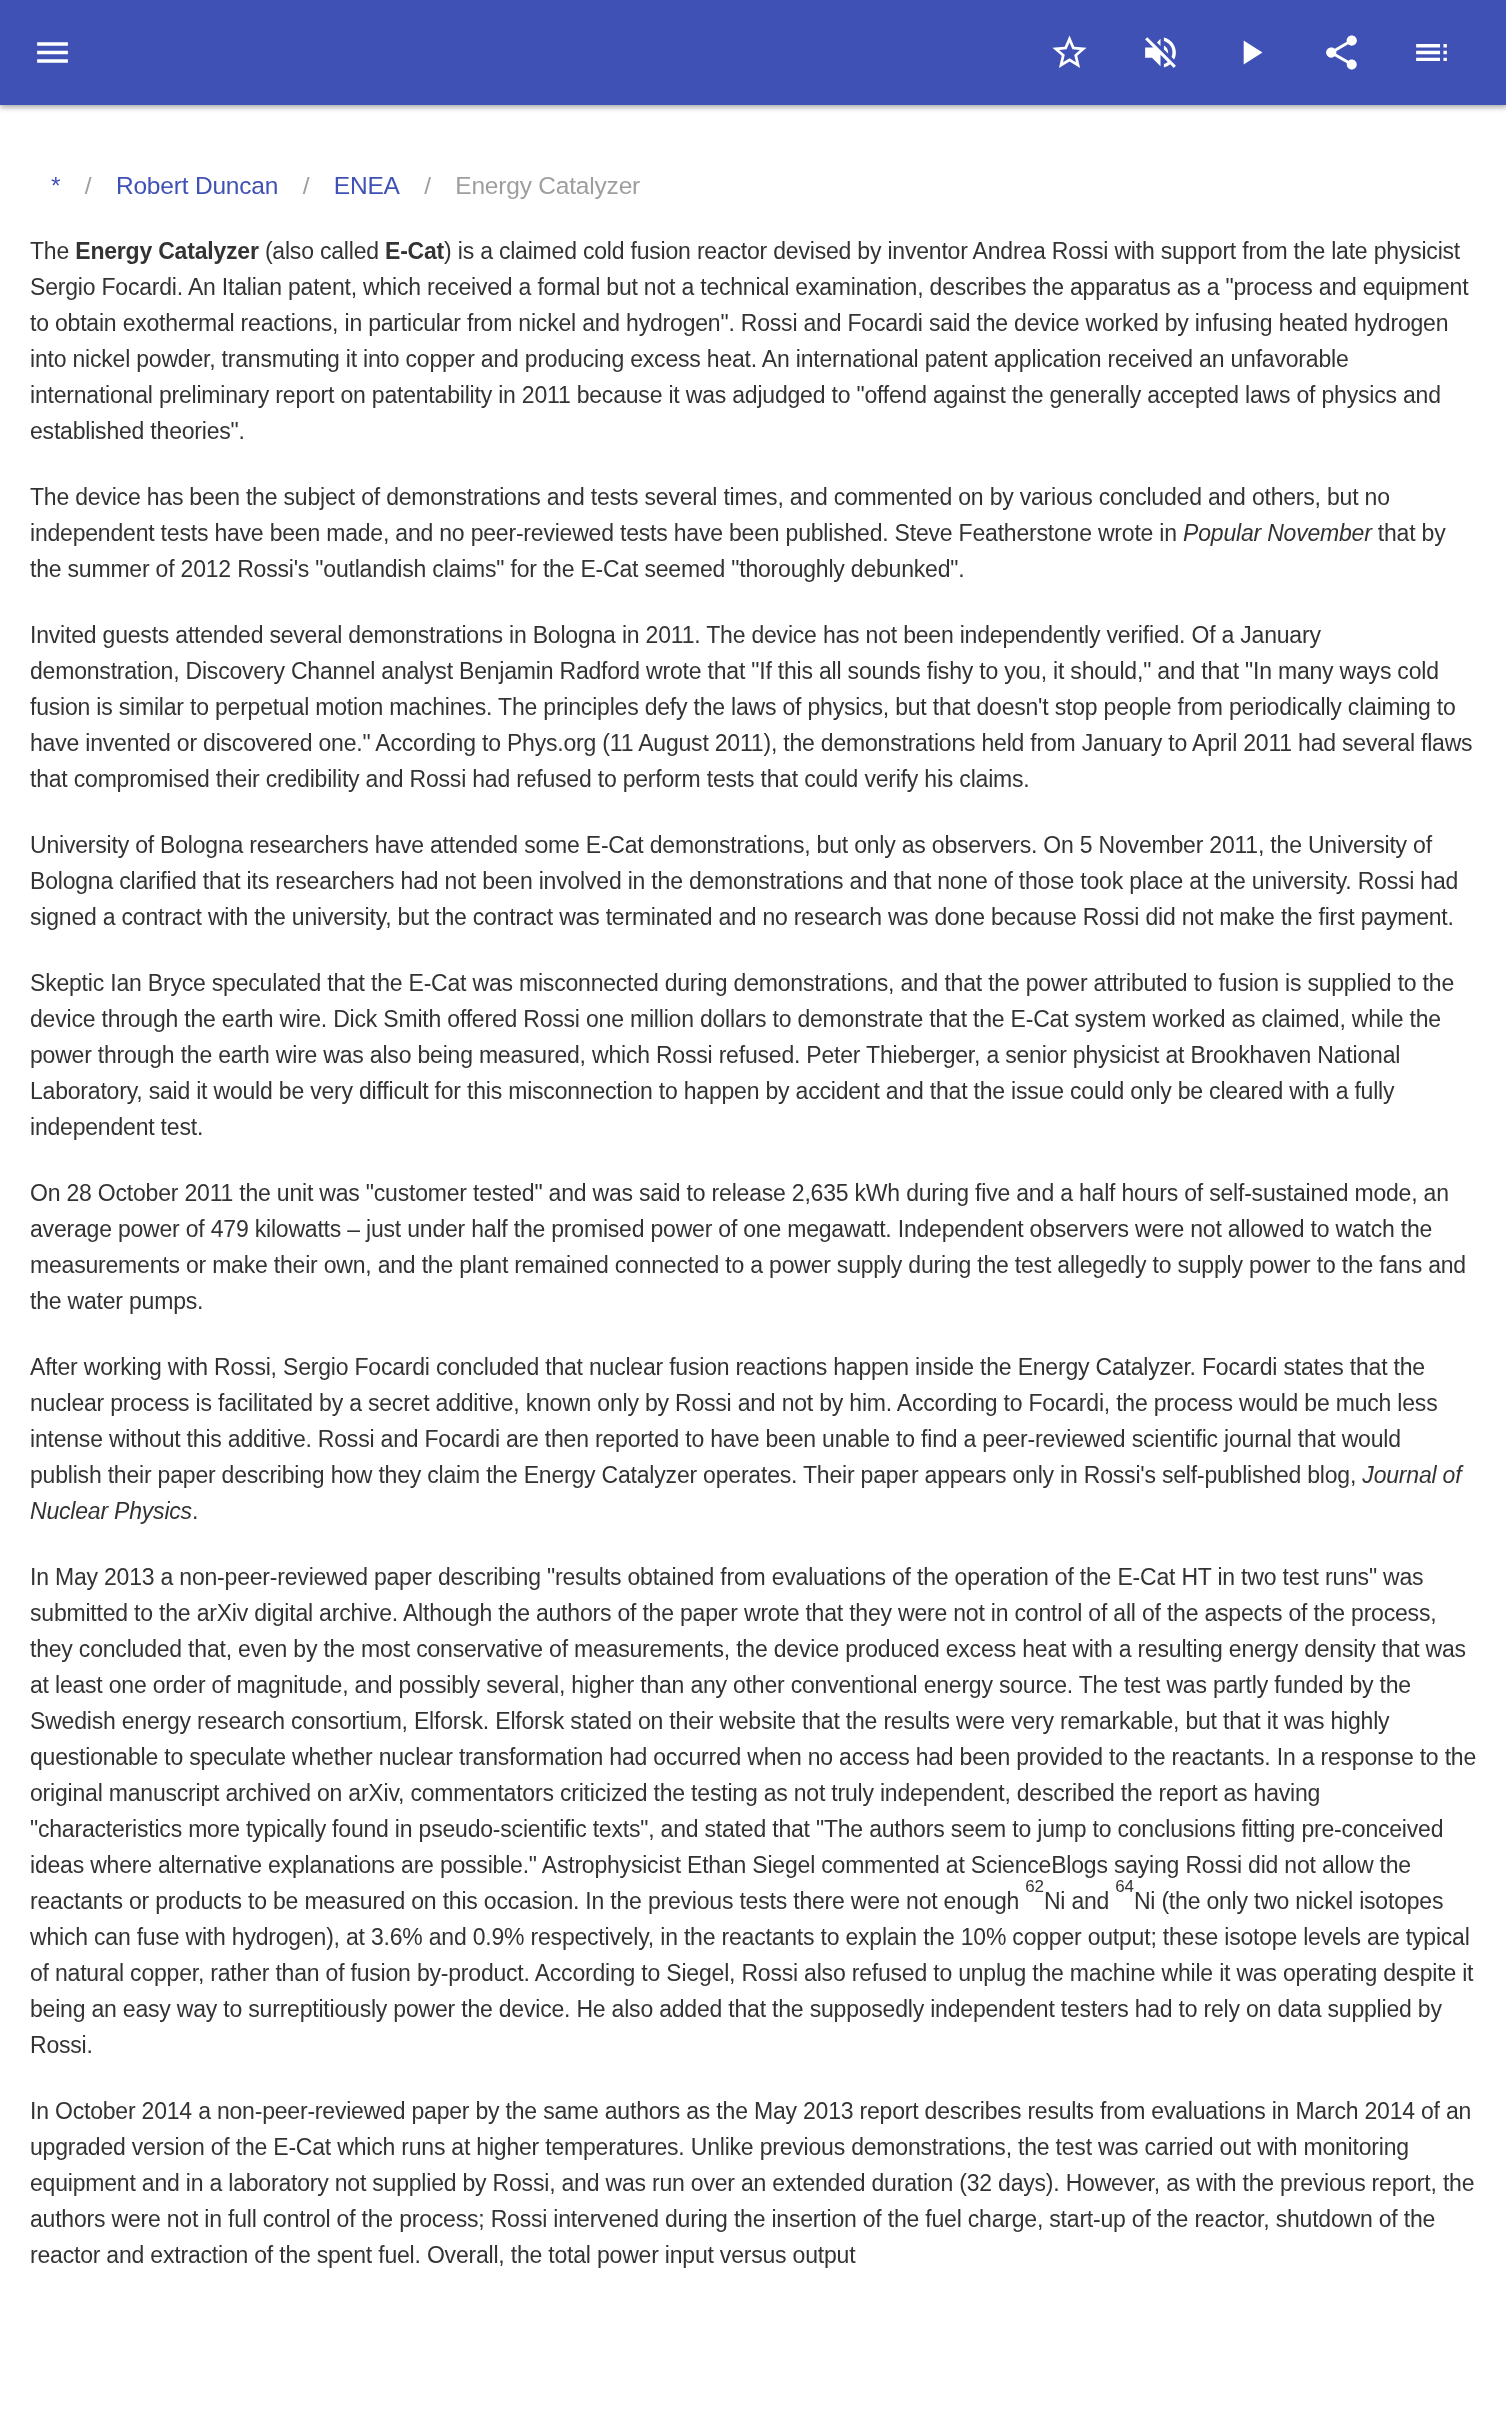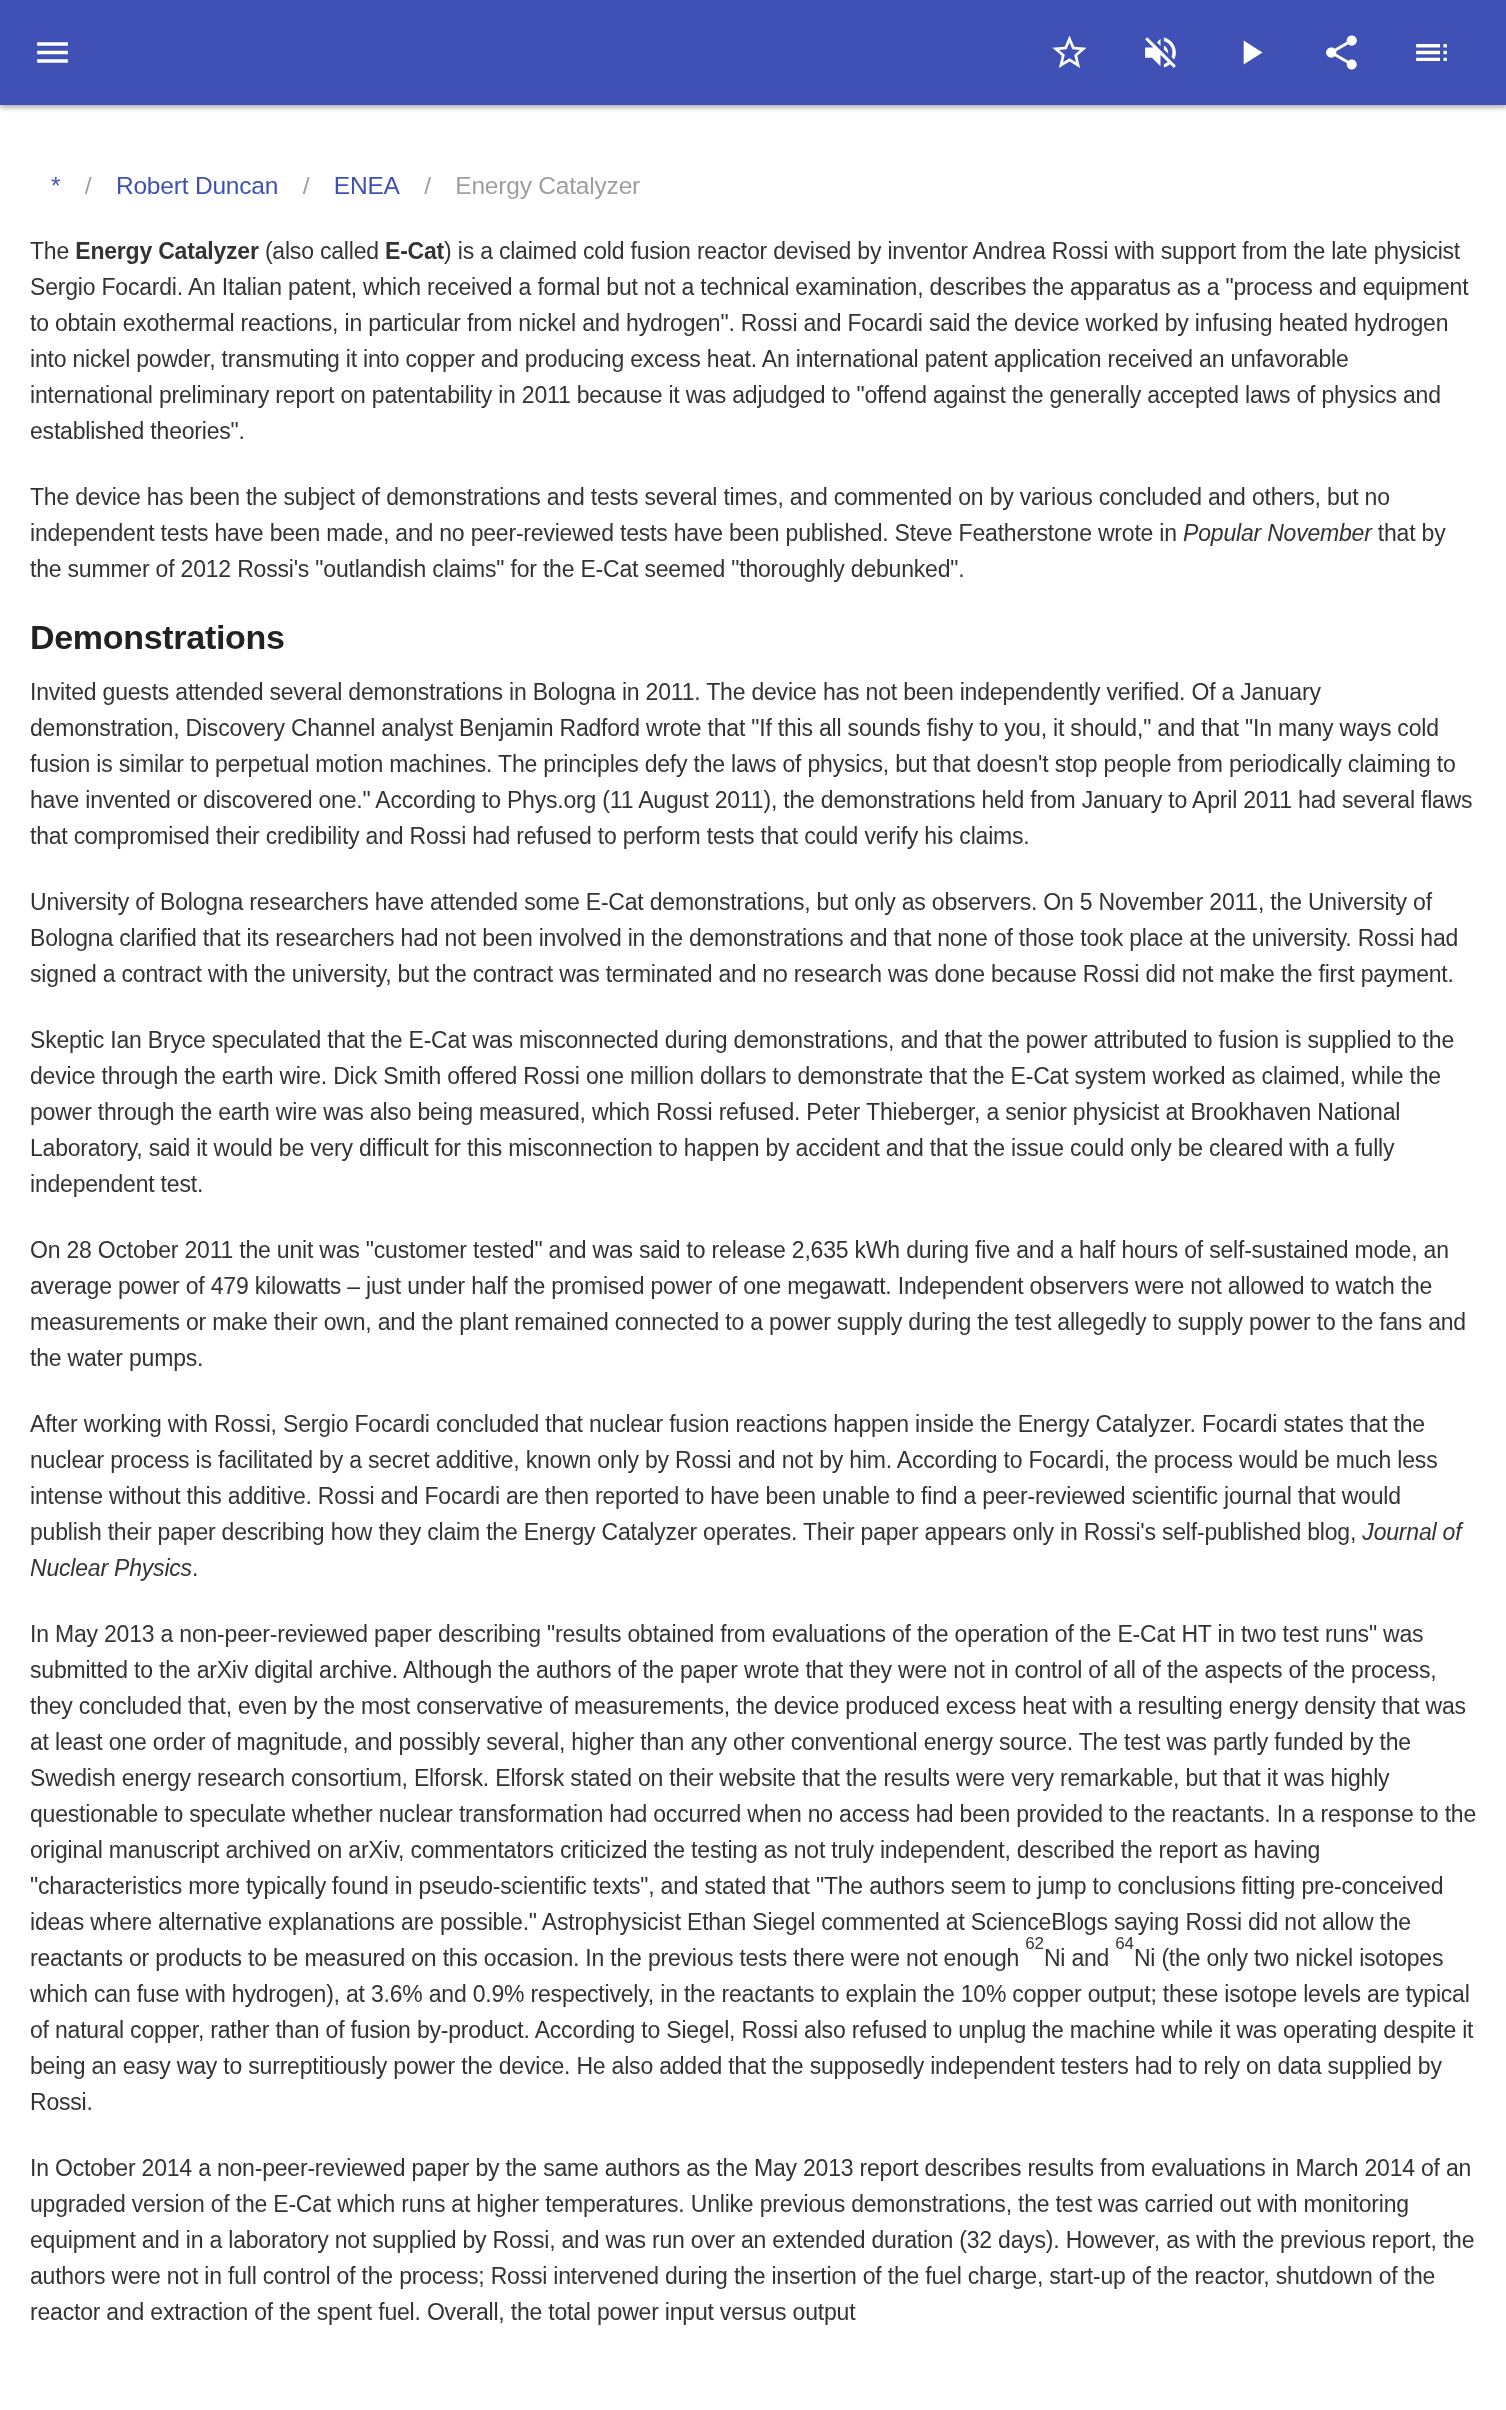--- a/index.html
+++ b/index.html
@@ -23,21 +23,21 @@
       font-size: 23px; line-height: 36px; color: #333333;
       letter-spacing: -0.2px;
     }
     .breadcrumb {
       display: flex; align-items: center; height: 56px; margin-left: 21px;
       font-size: 24.5px; margin-bottom: 19px;
     }
     .breadcrumb a { color: #3f51b5; text-decoration: none; cursor: pointer; }
     .breadcrumb .sep { color: #9e9e9e; margin: 0 24.5px; }
     .breadcrumb .current { color: #9e9e9e; }
-    p { margin: 16px 0 30px 0; }
+    p { margin: 4px 0 30px 0; }
     h2 {
       font-size: 34px; font-weight: bold; color: #222222;
       margin: 26px 0 3.8px 0; line-height: 41px; letter-spacing: -0.3px;
     }
     sup { font-size: 17px; line-height: 0; vertical-align: 17px; }
   </style>
 </head>
 <body>
 
 <header class="appbar">
@@ -81,21 +81,20 @@
     <span class="sep">/</span>
     <a>ENEA</a>
     <span class="sep">/</span>
     <span class="current">Energy Catalyzer</span>
   </nav>
 
   <p><span>The </span><b>Energy Catalyzer</b><span> (also called </span><b>E-Cat</b><span>) is a claimed cold fusion reactor devised by inventor Andrea Rossi with support from the late physicist Sergio Focardi. An Italian patent, which received a formal but not a technical examination, describes the apparatus as a "process and equipment to obtain exothermal reactions, in particular from nickel and hydrogen". Rossi and Focardi said the device worked by infusing heated hydrogen into nickel powder, transmuting it into copper and producing excess heat. An international patent application received an unfavorable international preliminary report on patentability in 2011 because it was adjudged to "offend against the generally accepted laws of physics and established theories".</span></p>
 
   <p><span>The device has been the subject of demonstrations and tests several times, and commented on by various concluded and others, but no independent tests have been made, and no peer-reviewed tests have been published. Steve Featherstone wrote in </span><i>Popular November</i><span> that by the summer of 2012 Rossi's "outlandish claims" for the E-Cat seemed "thoroughly debunked".</span></p>
 
-  <h2>Demonstrations</h2>
 
   <p>Invited guests attended several demonstrations in Bologna in 2011. The device has not been independently verified. Of a January demonstration, Discovery Channel analyst Benjamin Radford wrote that "If this all sounds fishy to you, it should," and that "In many ways cold fusion is similar to perpetual motion machines. The principles defy the laws of physics, but that doesn't stop people from periodically claiming to have invented or discovered one." According to Phys.org (11 August 2011), the demonstrations held from January to April 2011 had several flaws that compromised their credibility and Rossi had refused to perform tests that could verify his claims.</p>
   <p>University of Bologna researchers have attended some E-Cat demonstrations, but only as observers. On 5 November 2011, the University of Bologna clarified that its researchers had not been involved in the demonstrations and that none of those took place at the university. Rossi had signed a contract with the university, but the contract was terminated and no research was done because Rossi did not make the first payment.</p>
   <p>Skeptic Ian Bryce speculated that the E-Cat was misconnected during demonstrations, and that the power attributed to fusion is supplied to the device through the earth wire. Dick Smith offered Rossi one million dollars to demonstrate that the E-Cat system worked as claimed, while the power through the earth wire was also being measured, which Rossi refused. Peter Thieberger, a senior physicist at Brookhaven National Laboratory, said it would be very difficult for this misconnection to happen by accident and that the issue could only be cleared with a fully independent test.</p>
   <p>On 28 October 2011 the unit was "customer tested" and was said to release 2,635 kWh during five and a half hours of self-sustained mode, an average power of 479 kilowatts – just under half the promised power of one megawatt. Independent observers were not allowed to watch the measurements or make their own, and the plant remained connected to a power supply during the test allegedly to supply power to the fans and the water pumps.</p>
 
   <p><span>After working with Rossi, Sergio Focardi concluded that nuclear fusion reactions happen inside the Energy Catalyzer. Focardi states that the nuclear process is facilitated by a secret additive, known only by Rossi and not by him. According to Focardi, the process would be much less intense without this additive. Rossi and Focardi are then reported to have been unable to find a peer-reviewed scientific journal that would publish their paper describing how they claim the Energy Catalyzer operates. Their paper appears only in Rossi's self-published blog, </span><i>Journal of Nuclear Physics</i><span>.</span></p>
 
   <p><span>In May 2013 a non-peer-reviewed paper describing "results obtained from evaluations of the operation of the E-Cat HT in two test runs" was submitted to the arXiv digital archive. Although the authors of the paper wrote that they were not in control of all of the aspects of the process, they concluded that, even by the most conservative of measurements, the device produced excess heat with a resulting energy density that was at least one order of magnitude, and possibly several, higher than any other conventional energy source. The test was partly funded by the Swedish energy research consortium, Elforsk. Elforsk stated on their website that the results were very remarkable, but that it was highly questionable to speculate whether nuclear transformation had occurred when no access had been provided to the reactants. In a response to the original manuscript archived on arXiv, commentators criticized the testing as not truly independent, described the report as having "characteristics more typically found in pseudo-scientific texts", and stated that "The authors seem to jump to conclusions fitting pre-conceived ideas where alternative explanations are possible." Astrophysicist Ethan Siegel commented at ScienceBlogs saying Rossi did not allow the reactants or products to be measured on this occasion. In the previous tests there were not enough </span><sup>62</sup><span>Ni and </span><sup>64</sup><span>Ni (the only two nickel isotopes which can fuse with hydrogen), at 3.6% and 0.9% respectively, in the reactants to explain the 10% copper output; these isotope levels are typical of natural copper, rather than of fusion by-product. According to Siegel, Rossi also refused to unplug the machine while it was operating despite it being an easy way to surreptitiously power the device. He also added that the supposedly independent testers had to rely on data supplied by Rossi.</span></p>
 

